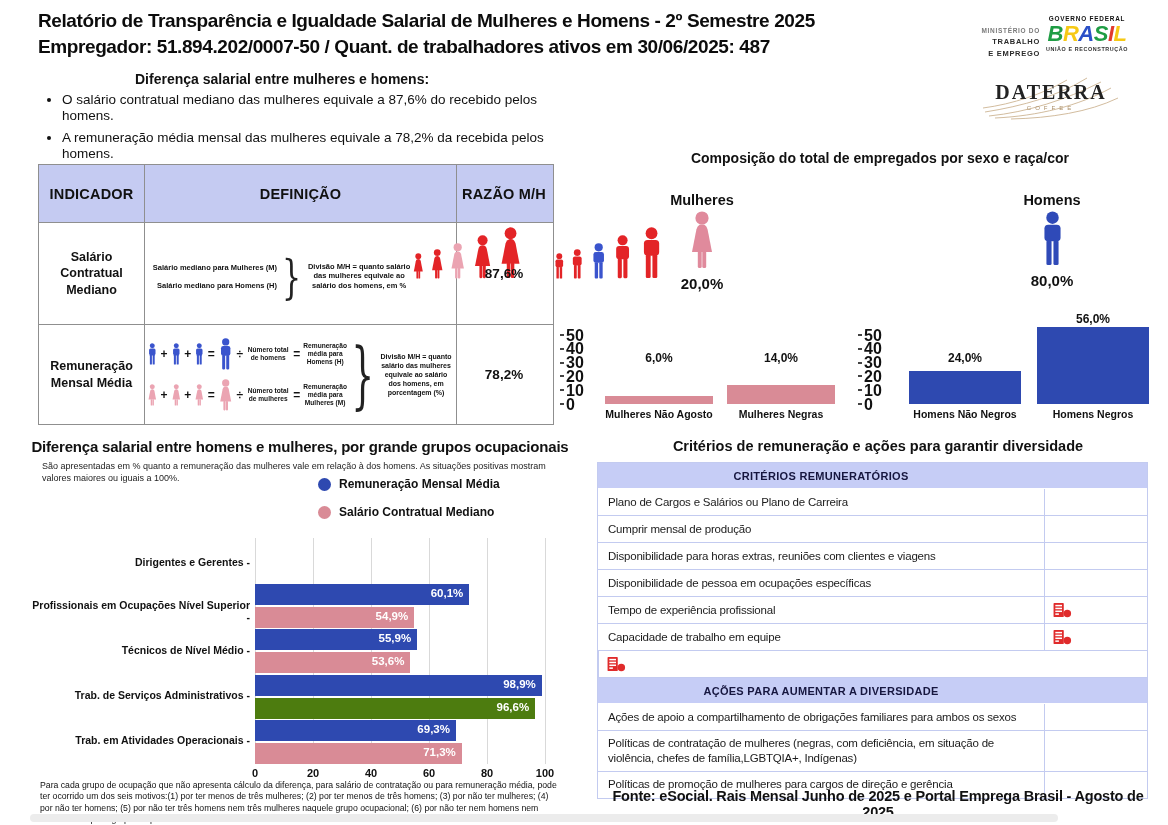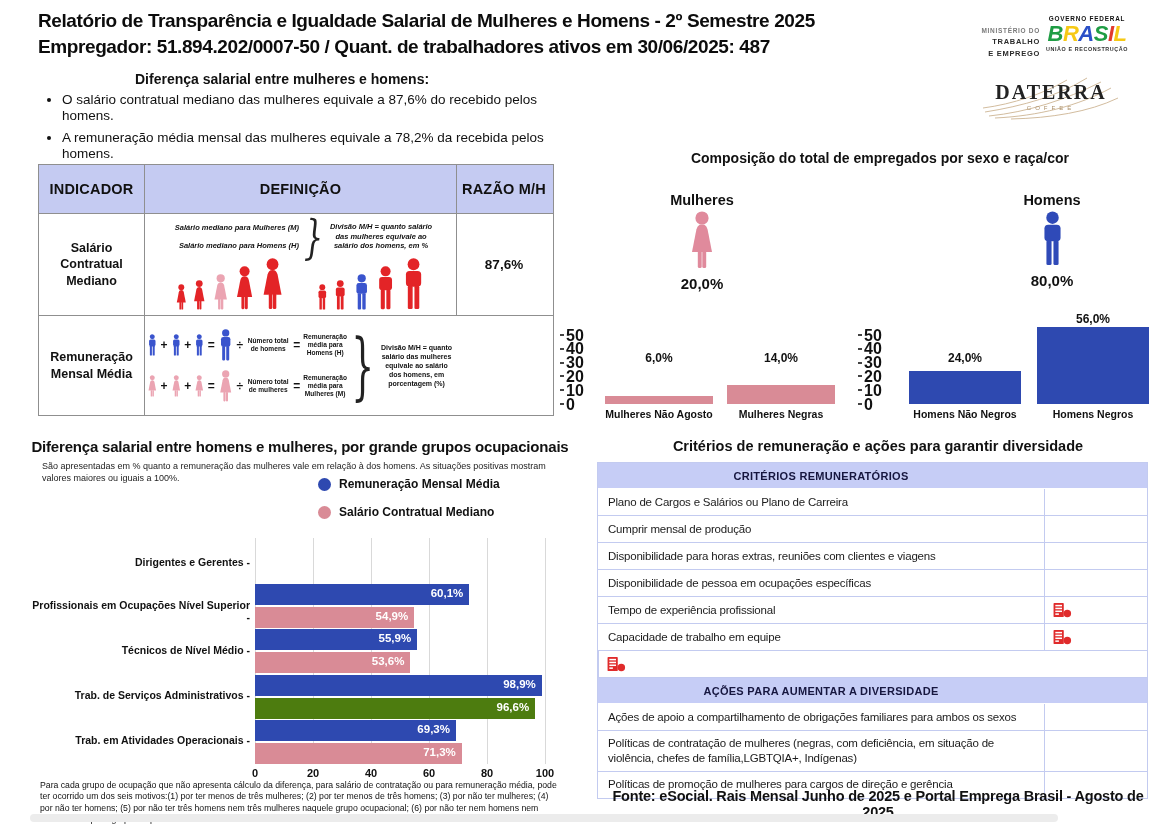--- a/index.html
+++ b/index.html
@@ -26,30 +26,30 @@
   .sum-head{position:absolute;left:135px;top:71px;font-size:14px;font-weight:bold;}
   .bullets{position:absolute;left:38px;top:92px;width:505px;margin:0;padding-left:24px;
     font-size:13.5px;line-height:1.22;}
   .bullets li{margin-bottom:5px;}
 
   
   .ind-table{position:absolute;left:38px;top:164px;width:514px;border:1.5px solid #8f8f8f;background:#fff;}
   .ind-row{display:grid;grid-template-columns:106px 312px 94px;}
   .ind-row>div{border-right:1.5px solid #8f8f8f;box-sizing:border-box;}
   .ind-row>div:last-child{border-right:none;}
-  .ind-head{height:48px;background:#c5cbf2;}
+  .ind-head{height:57px;background:#c5cbf2;}
   .ind-head>div{display:flex;align-items:center;justify-content:center;font-weight:800;
     font-size:14.5px;text-align:center;letter-spacing:0.2px;}
   .ind-body{border-top:1.5px solid #8f8f8f;}
   .ind-r1{height:101px;}
   .ind-r2{height:99px;}
   .ind-name{display:flex;align-items:center;justify-content:center;text-align:center;
     font-weight:800;font-size:12.5px;line-height:1.3;padding:0 8px;}
   .ind-ratio{display:flex;align-items:center;justify-content:center;font-weight:800;font-size:13.5px;}
-  .def1{height:100%;display:flex;flex-direction:column;font-style:italic;}
+  .def1{height:100%;display:flex;flex-direction:row;}
   .def1-top{display:flex;align-items:center;justify-content:center;gap:5px;margin-top:5px;}
   .def1-labels{width:132px;text-align:right;font-size:7.5px;font-weight:800;line-height:1.2;}
   .def1-labels div:first-child{margin-bottom:9px;}
   .brace{font-family:"DejaVu Serif",serif;color:#222;font-weight:normal;}
   .b1{font-size:30px;transform:scaleY(1.55);}
   .def1-note{width:106px;font-size:7.5px;font-weight:800;text-align:center;line-height:1.25;}
   .def1-figs{display:flex;justify-content:center;align-items:flex-end;gap:30px;margin-top:2px;height:54px;}
   .fig-group{display:flex;align-items:flex-end;gap:5px;}
   .def2{height:100%;display:flex;align-items:center;justify-content:center;gap:3px;padding:0 2px;}
   .def2-eqs{display:flex;flex-direction:column;gap:9px;}
@@ -278,20 +278,21 @@
               </svg>
               <span class="op">÷</span>
               <div class="eq-label">Número total de mulheres</div>
               <span class="op">=</span>
               <div class="eq-label">Remuneração média para Mulheres (M)</div>
             </div>
         </div>
         <div class="brace b2">}</div>
         <div class="def2-note">Divisão M/H = quanto salário das mulheres equivale ao salário dos homens, em porcentagem (%)</div>
       </div>
+      <div class="ind-ratio">78,2%</div>
     </div>
   </div>
 
   <div class="comp-title">Composição do total de empregados por sexo e raça/cor</div>
 
   <div class="comp-block" style="left:637px;top:192px;">
     <div class="comp-label">Mulheres</div>
     <div class="comp-icon">
       <svg width="28" height="58" viewBox="0 0 28 58">
           <use href="#sym-woman" fill="#e08a9c"></use>

